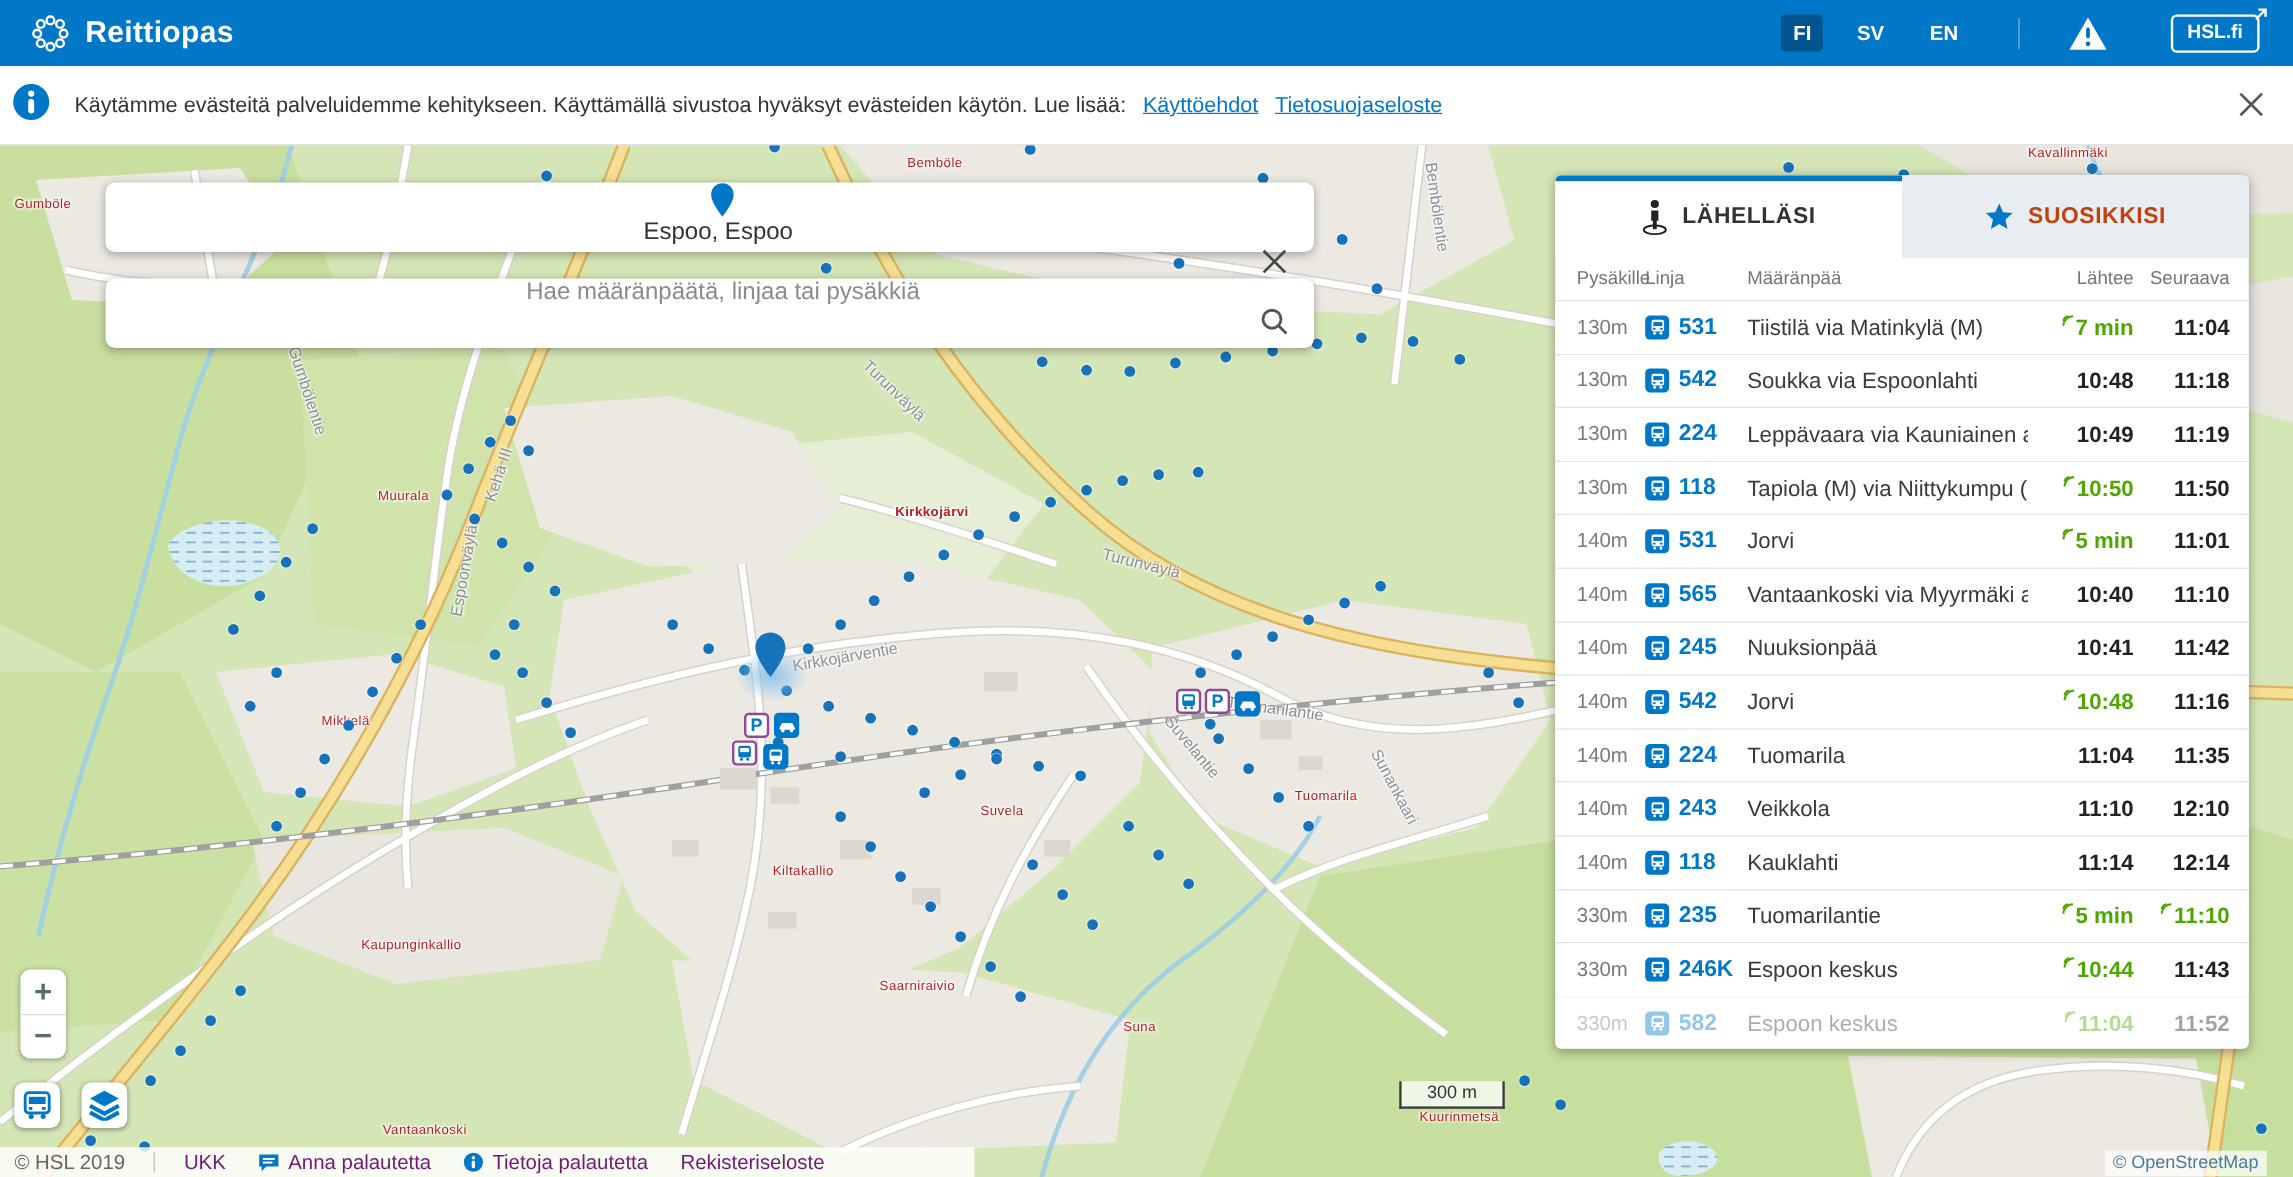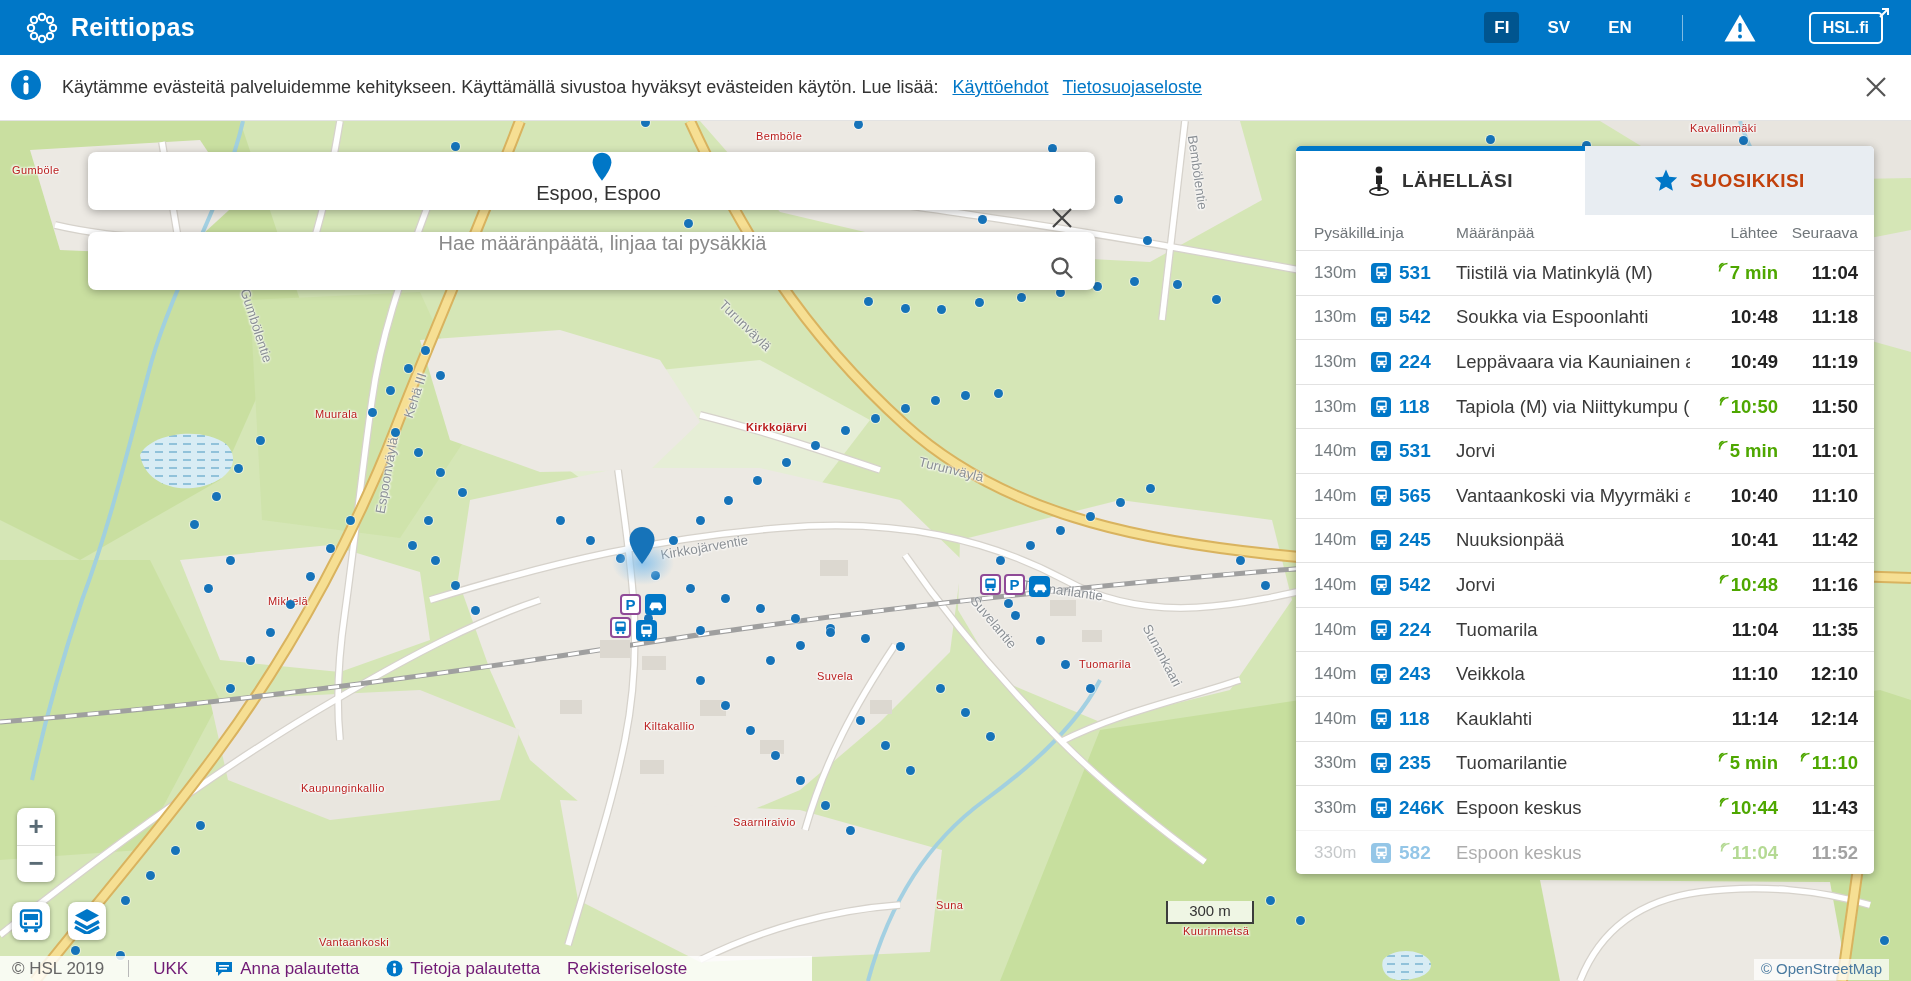--- a/index.html
+++ b/index.html
@@ -214,21 +214,21 @@
         <div class="map-label" style="left: 12px; top: 164px;">Gumböle</div>
         <div class="map-label" style="left: 756px; top: 130px;">Bemböle</div>
         <div class="map-label" style="left: 1690px; top: 122px;">Kavallinmäki</div>
         <div class="map-label" style="left: 315px; top: 408px;">Muurala</div>
         <div class="map-label" style="left: 746px; top: 421px; font-weight: bold;">Kirkkojärvi</div>
         <div class="map-label" style="left: 268px; top: 595px;">Mikkelä</div>
         <div class="map-label" style="left: 817px; top: 670px;">Suvela</div>
         <div class="map-label" style="left: 644px; top: 720px;">Kiltakallio</div>
         <div class="map-label" style="left: 301px; top: 782px;">Kaupunginkallio</div>
         <div class="map-label" style="left: 733px; top: 816px;">Saarniraivio</div>
-        <div class="map-label" style="left: 936px; top: 899px;">Suna</div>
+        <div class="map-label" style="left: 936px; top: 850px;">Suna</div>
         <div class="map-label" style="left: 1079px; top: 658px;">Tuomarila</div>
         <div class="map-label" style="left: 1183px; top: 925px;">Kuurinmetsä</div>
         <div class="map-label" style="left: 319px; top: 936px;">Vantaankoski</div>
         <div class="road-label" style="left: 392px; top: 388px; transform: rotate(-72deg);">Kehä III</div>
         <div class="road-label" style="left: 712px; top: 318px; transform: rotate(44deg);">Turunväylä</div>
         <div class="road-label" style="left: 918px; top: 462px; transform: rotate(14deg);">Turunväylä</div>
         <div class="road-label" style="left: 660px; top: 540px; transform: rotate(-10deg);">Kirkkojärventie</div>
         <div class="road-label" style="left: 348px; top: 468px; transform: rotate(-80deg);">Espoonväylä</div>
         <div class="road-label" style="left: 218px; top: 318px; transform: rotate(72deg);">Gumbölentie</div>
         <div class="road-label" style="left: 1160px; top: 165px; transform: rotate(82deg);">Bembölentie</div>

